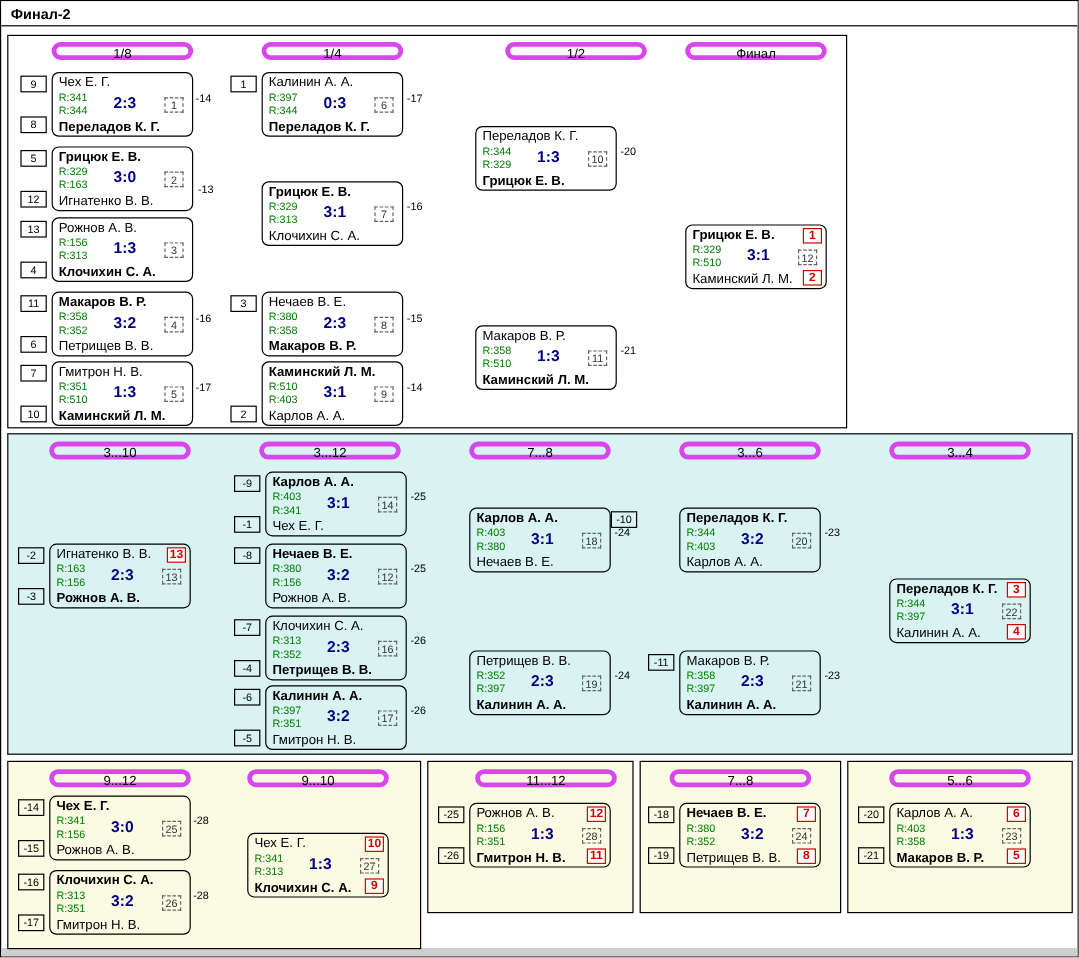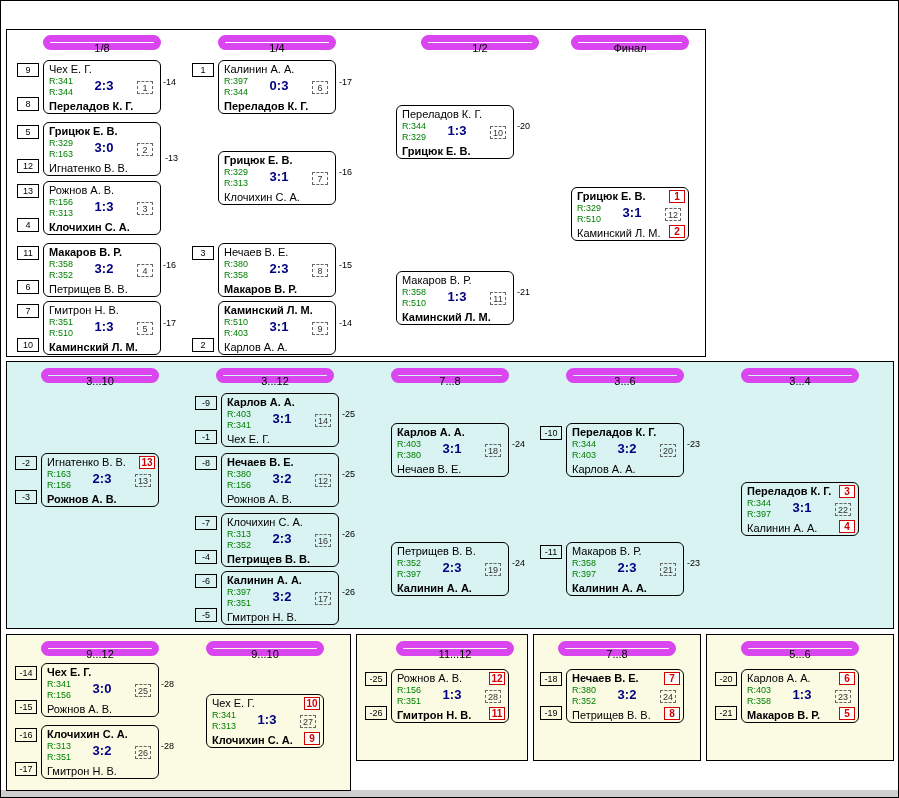--- a/index.html
+++ b/index.html
@@ -1,21 +1,21 @@
 <!DOCTYPE html>
 <html><head>
 <meta charset="utf-8">
 <style>
   html,body{margin:0;padding:0;background:#fff;}
   #page{position:relative;width:899px;height:798px;background:#fff;border:1px solid #000;
         box-sizing:border-box;font-family:"Liberation Sans",sans-serif;overflow:hidden;}
   .titlebar{position:absolute;left:0;top:0;width:100%;height:21px;border-bottom:1px solid #000;
         box-sizing:border-box;font-size:12px;font-weight:bold;padding:4px 0 0 8px;background:#fff;}
   .section{position:absolute;border:1px solid #000;box-sizing:border-box;}
-  .pill{position:absolute;width:118px;height:15px;border:7px solid #d946ef;border-radius:8px;
+  .pill{position:absolute;width:118px;height:15px;border:4px solid #d946ef;border-radius:8px;
         font-size:11px;line-height:13px;text-align:center;box-sizing:border-box;}
   .match{position:absolute;width:118px;height:54px;border:1px solid #000;border-radius:6px;
         box-sizing:border-box;}
   .pname{position:absolute;left:5px;right:19px;height:12px;font-size:11px;white-space:nowrap;overflow:hidden;}
   .win{font-weight:bold;}
   .rating{position:absolute;left:5px;font-size:9px;color:var(--rating,#008000);}
   .score{position:absolute;left:38px;top:17px;width:44px;text-align:center;font-size:13px;
         font-weight:bold;color:var(--score,#000080);}
   .mnum{position:absolute;right:7px;top:20px;width:16px;height:13px;border:1px dashed #666;
         font-size:9px;line-height:12px;text-align:center;color:#333;box-sizing:border-box;}
@@ -26,20 +26,21 @@
         background:#fff;box-sizing:border-box;}
   .pt{top:2px;} .pb{bottom:2px;}
   .jlabel{position:absolute;font-size:9px;color:#000;}
   #wires{position:absolute;left:0;top:0;pointer-events:none;}
   .bottombar{position:absolute;left:0;bottom:0;width:100%;height:7px;background:#cfcfcf;}
 </style>
 </head>
 <body>
 
 <div id="page" style="--rating: #008000; --score: #000080; --place: #d40000;">
+  <div class="titlebar">Финал-2</div>
   <svg id="wires" width="899" height="798">
       <line x1="160" y1="86" x2="217" y2="86" stroke="#000000" stroke-width="1"></line>
       <line x1="160" y1="148" x2="190" y2="148" stroke="#000000" stroke-width="1"></line>
       <line x1="160" y1="207" x2="190" y2="207" stroke="#000000" stroke-width="1"></line>
       <line x1="190" y1="148" x2="190" y2="207" stroke="#000000" stroke-width="1"></line>
       <line x1="190" y1="177" x2="217" y2="177" stroke="#000000" stroke-width="1"></line>
       <line x1="160" y1="269" x2="217" y2="269" stroke="#000000" stroke-width="1"></line>
       <line x1="160" y1="327" x2="217" y2="327" stroke="#000000" stroke-width="1"></line>
       <line x1="335" y1="86" x2="363" y2="86" stroke="#000000" stroke-width="1"></line>
       <line x1="335" y1="177" x2="363" y2="177" stroke="#000000" stroke-width="1"></line>
@@ -272,21 +273,21 @@
       <div class="mnum">19</div>
     </div>
     <div class="match" style="left: 565px; top: 422px;">
       <div class="pname win" style="top: 2px;">Переладов К. Г.</div>
       <div class="rating" style="top: 15px;">R:344</div>
       <div class="rating" style="top: 26px;">R:403</div>
       <div class="pname" style="top: 39px;">Карлов А. А.</div>
       <div class="score">3:2</div>
       <div class="mnum">20</div>
     </div>
-    <div class="seed" style="left: 539px; top: 425px;">-10</div>
+    <div class="seed" style="left: 508px; top: 425px;">-10</div>
     <div class="match" style="left: 565px; top: 541px;">
       <div class="pname" style="top: 2px;">Макаров В. Р.</div>
       <div class="rating" style="top: 15px;">R:358</div>
       <div class="rating" style="top: 26px;">R:397</div>
       <div class="pname win" style="top: 39px;">Калинин А. А.</div>
       <div class="score">2:3</div>
       <div class="mnum">21</div>
     </div>
     <div class="seed" style="left: 539px; top: 544px;">-11</div>
     <div class="match" style="left: 740px; top: 481px;">

